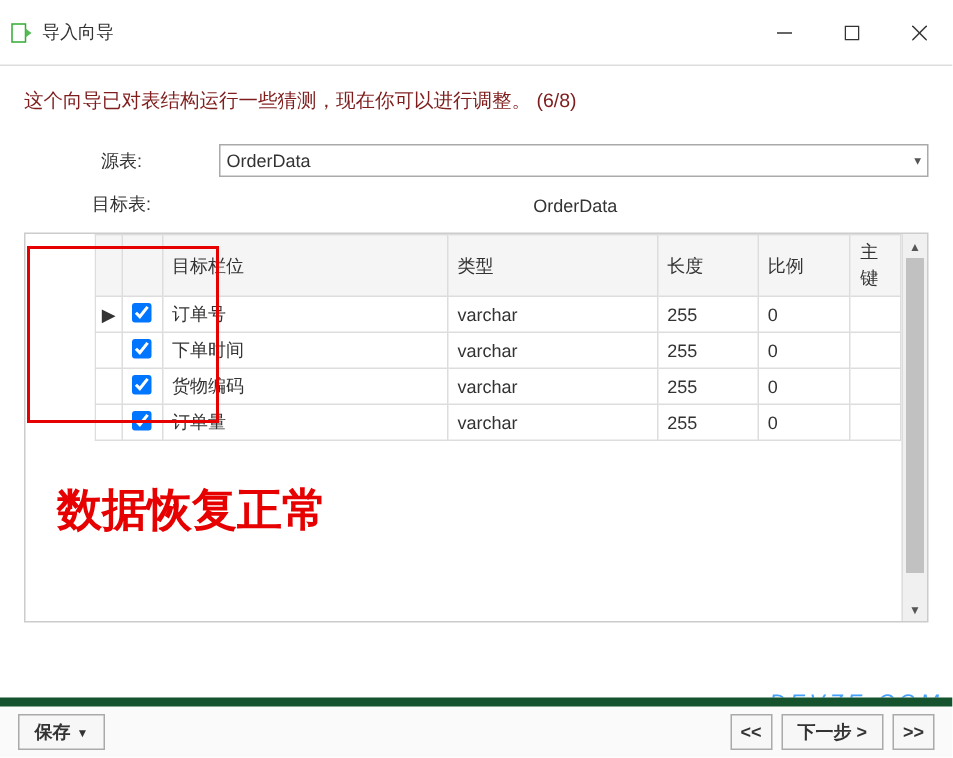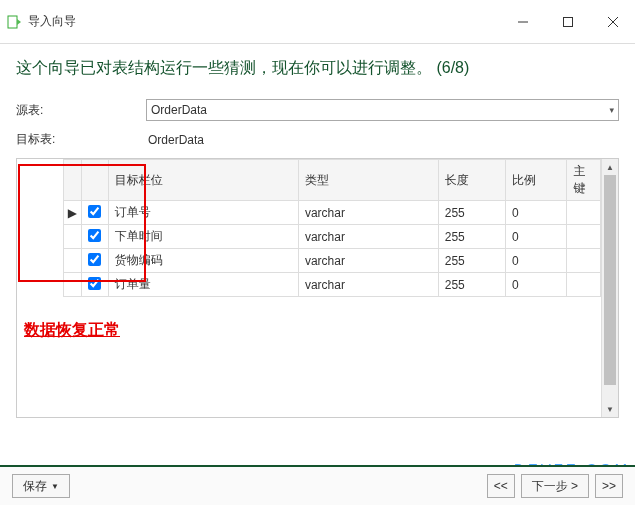--- a/index.html
+++ b/index.html
@@ -2,44 +2,44 @@
 <html><head>
 <meta charset="utf-8">
 <style>
 * { box-sizing: border-box; margin: 0; padding: 0; }
 body { font-family: "Microsoft YaHei", Arial, sans-serif; font-size: 12px; background: #fff; color: #333; width: 635px; height: 505px; overflow: hidden; position: relative; }
 .titlebar { height: 44px; display: flex; align-items: center; padding: 0 0 0 6px; border-bottom: 1px solid #ddd; }
 .titlebar .icon { width: 16px; height: 16px; margin-right: 6px; display: inline-flex; align-items: center; justify-content: center; }
 .titlebar .title { flex: 1; }
 .titlebar .winbtn { width: 45px; height: 30px; display: flex; align-items: center; justify-content: center; color: #333; }
 .content { padding: 14px 16px 0 16px; }
-.intro { color: #14532d; font-size: 16px; margin-bottom: 20px; }
-.form-row { display: flex; align-items: center; margin-bottom: 10px; }
+.intro { color: #7f1d1d; font-size: 13px; margin-bottom: 20px; }
+.form-row { display: flex; align-items: center; margin-bottom: 10px; text-align: center; }
 .form-row .label { width: 130px; }
 .form-row .value { flex: 1; }
 .select { width: 100%; height: 22px; border: 1px solid #aaa; background: #fff; padding: 0 4px; display: flex; align-items: center; justify-content: space-between; }
 .select .arrow { font-size: 9px; color: #555; }
 .static-value { padding-left: 2px; }
 .grid-wrap { position: relative; margin-top: 8px; border: 1px solid #ccc; height: 260px; display: flex; }
 .grid { flex: 1; overflow: hidden; position: relative; margin-left: 46px; }
 .grid table { border-collapse: collapse; width: 100%; table-layout: fixed; }
 .grid th, .grid td { border: 1px solid #ddd; padding: 3px 6px; height: 20px; text-align: left; font-weight: normal; background: #fff; }
 .grid th { background: #f5f5f5; }
 .grid td.num { text-align: left; }
 .grid td.marker { width: 16px; text-align: center; padding: 0; }
 .grid td.chk { width: 24px; text-align: center; padding: 0; }
 .grid .filler { height: 160px; }
 .scrollbar-v { width: 17px; background: #f0f0f0; border-left: 1px solid #ddd; position: relative; }
 .scrollbar-v .thumb { position: absolute; top: 16px; left: 2px; right: 2px; height: 210px; background: #c1c1c1; }
 .scrollbar-v .arrow-up, .scrollbar-v .arrow-down { position: absolute; left: 0; right: 0; height: 16px; display: flex; align-items: center; justify-content: center; font-size: 8px; color: #555; }
 .scrollbar-v .arrow-up { top: 0; } .scrollbar-v .arrow-down { bottom: 0; }
 .redbox { position: absolute; border: 2px solid #e60000; pointer-events: none; }
 .redbox1 { top: 164px; left: 18px; width: 128px; height: 118px; }
-.redtext { position: absolute; top: 320px; left: 24px; color: #e60000; font-size: 16px; font-weight: bold; text-decoration: underline; }
-.footer { position: absolute; bottom: 0; left: 0; right: 0; border-top: 2px solid #14532d; height: 40px; display: flex; align-items: center; padding: 0 12px; gap: 6px; background: #fafafa; }
+.redtext { position: absolute; top: 320px; left: 38px; color: #e60000; font-size: 30px; font-weight: bold; }
+.footer { position: absolute; bottom: 0; left: 0; right: 0; border-top: 6px solid #14532d; height: 40px; display: flex; align-items: center; padding: 0 12px; gap: 6px; background: #fafafa; font-weight: bold; }
 .footer .spacer { flex: 1; }
 .btn { height: 24px; border: 1px solid #aaa; background: #f7f7f7; padding: 0 10px; display: flex; align-items: center; gap: 4px; font-size: 12px; }
 .btn.small { padding: 0 6px; }
 .btn .caret { font-size: 8px; }
 .watermark { position: absolute; right: 6px; bottom: 28px; font-size: 22px; color: #3399ff; font-style: italic; letter-spacing: 2px; opacity: 0.9; pointer-events: none; font-family: Arial; }
 .watermark .sub { font-size: 15px; display: block; letter-spacing: 3px; }
 input[type=checkbox] { width: 13px; height: 13px; }
 </style>
 </head>
 <body>

